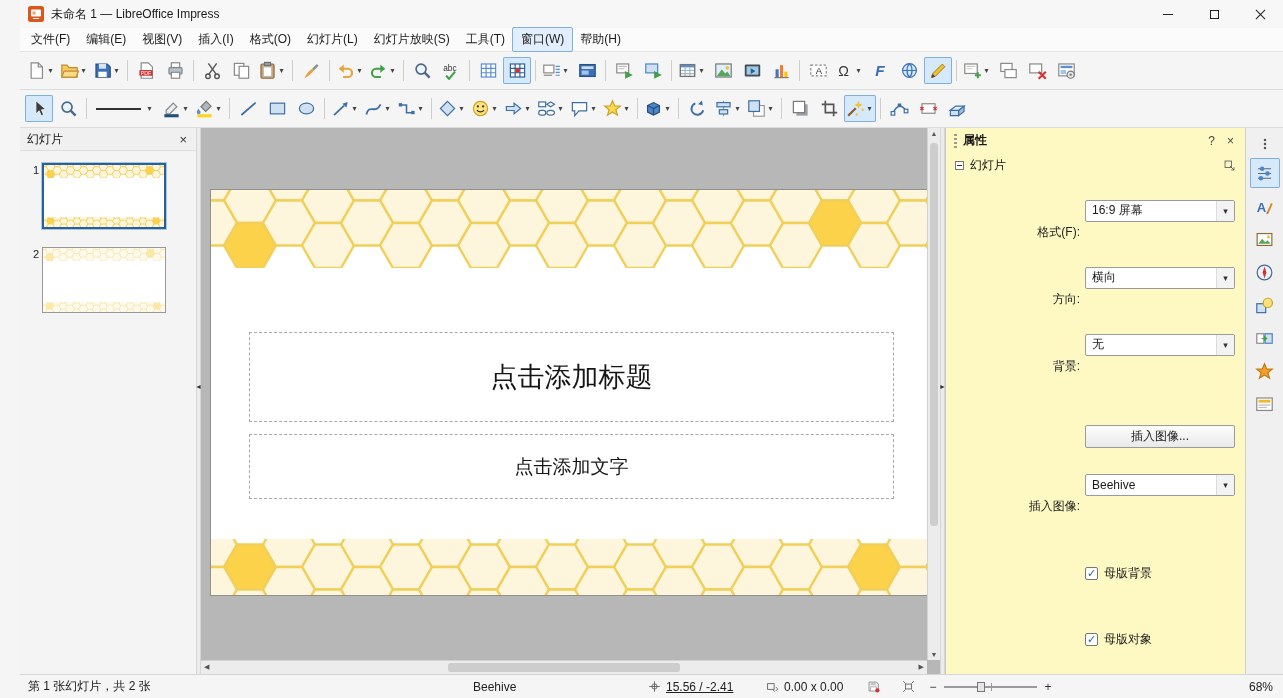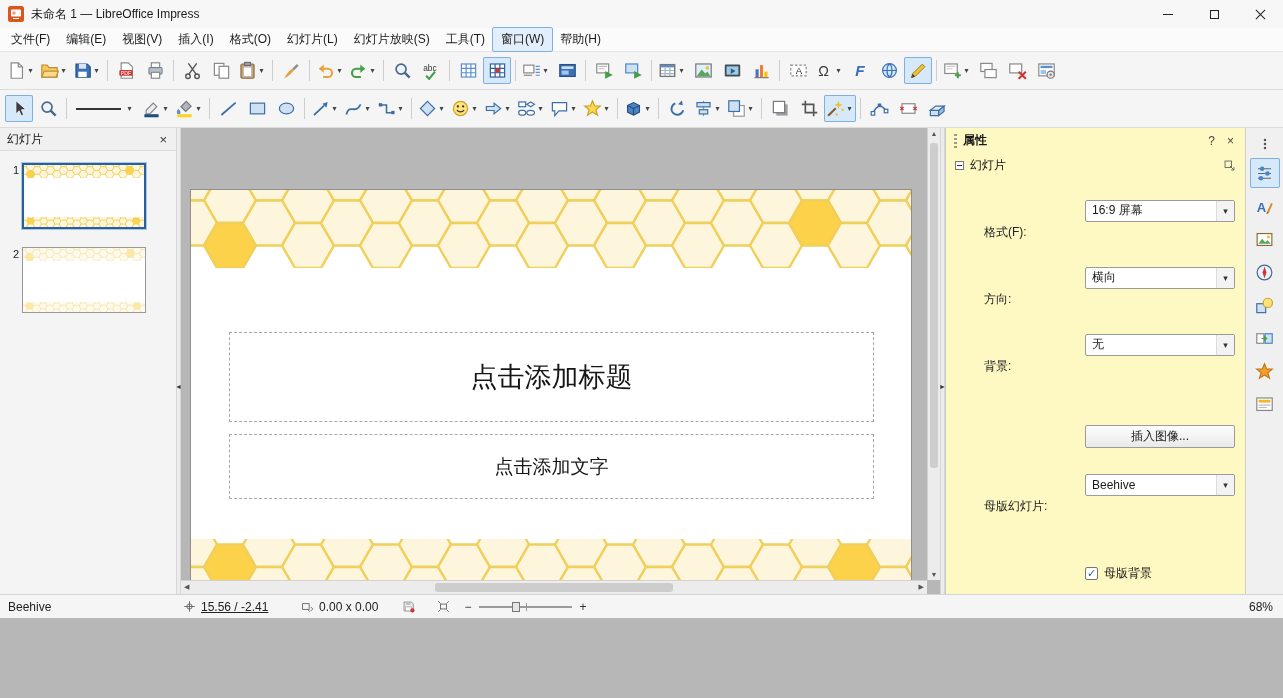--- a/index.html
+++ b/index.html
@@ -1,18 +1,18 @@
 <!DOCTYPE html>
 <html><head>
 <meta charset="utf-8">
 <style>
   * { box-sizing: border-box; margin: 0; padding: 0; }
   html, body { width: 1283px; height: 698px; overflow: hidden; }
   body { font-family: "Liberation Sans", "DejaVu Sans", sans-serif; font-size: 12px; color: #1a1a1a; cursor: default; -webkit-user-select: none; user-select: none; background: #b7b7b7; }
-  .window { display: flex; flex-direction: column; width: 1283px; height: 618px; background: #f5f5f5; }
+  .window { display: flex; flex-direction: column; width: 1283px; height: 698px; background: #f5f5f5; padding-left: 20px; }
 
   
   .titlebar { height: 28px; background: #f7f7f7; display: flex; align-items: center; padding-left: 8px; gap: 7px; flex: none; }
   .app-icon svg { width: 16px; height: 16px; display: block; }
   .win-title { font-size: 12px; }
   .win-btns { margin-left: auto; display: flex; height: 100%; }
   .win-btn { width: 46px; height: 100%; display: flex; align-items: center; justify-content: center; }
   .glyph-min { width: 10px; height: 1px; background: #222; display: block; }
   .glyph-max { width: 9px; height: 9px; border: 1px solid #222; display: block; }
   .glyph-close { position: relative; width: 11px; height: 11px; display: block; }
@@ -79,21 +79,21 @@
   .props-title { font-weight: bold; }
   .ph-btn { margin-left: auto; color: #444; padding: 0 3px; font-size: 12px; }
   .ph-btn + .ph-btn { margin-left: 0; }
   .section-header { height: 21px; display: flex; align-items: center; gap: 6px; padding: 0 9px; color: #111; flex: none; margin-top: 2px; }
   .expander { width: 9px; height: 9px; border: 1px solid #777; background: #fff; position: relative; flex: none; }
   .expander::after { content: ""; position: absolute; left: 1px; right: 1px; top: 3px; height: 1px; background: #333; }
   .more-btn { margin-left: auto; }
   .more-btn svg { width: 13px; height: 13px; display: block; }
 
   .form { display: grid; grid-template-columns: 96px 150px; gap: 6px 5px; justify-content: end; padding: 4px 10px 10px 0; align-items: center; }
-  .flabel { color: #222; white-space: nowrap; margin-top: 44px; }
+  .flabel { text-align: right; color: #222; white-space: nowrap; margin-top: 44px; }
   .col2 { grid-column: 2; margin-top: 44px; }
   .select { height: 22px; background: #fff; border: 1px solid #9b9b9b; border-radius: 2px; display: flex; align-items: center; padding-left: 6px; overflow: hidden; }
   .select .sel-arrow { margin-left: auto; width: 18px; height: 100%; display: flex; align-items: center; justify-content: center; font-size: 9px; color: #333; background: #f3f3f3; border-left: 1px solid #dcdcdc; }
   .btn { height: 23px; background: linear-gradient(#fdfdfd, #e9e9e9); border: 1px solid #9b9b9b; border-radius: 2px; display: flex; align-items: center; justify-content: center; }
   .checkrow { display: flex; align-items: center; gap: 6px; height: 16px; }
   .checkbox { width: 13px; height: 13px; background: #fff; border: 1px solid #777; border-radius: 2px; display: flex; align-items: center; justify-content: center; color: #2a6099; font-size: 11px; line-height: 1; flex: none; }
 
   .layout-grid { display: grid; grid-template-columns: repeat(3, 62px); gap: 10px 16px; padding: 8px 0 0 14px; }
   .lay { width: 62px; height: 50px; background: #fff; border: 1px solid #9a9a9a; position: relative; }
   .lay.selected { border: 2px solid #2a6099; box-shadow: 0 0 0 1px #a6c8e8; }
@@ -1165,21 +1165,21 @@
         <div class="select">
           <span>横向</span>
           <span class="sel-arrow">▾</span>
         </div>
         <span class="flabel">背景:</span>
         <div class="select">
           <span>无</span>
           <span class="sel-arrow">▾</span>
         </div>
         <div class="btn col2">插入图像...</div>
-        <span class="flabel">母版幻灯片:</span>
+        <span class="flabel">插入图像:</span>
         <div class="select">
           <span>Beehive</span>
           <span class="sel-arrow">▾</span>
         </div>
         <div class="checkrow col2">
           <span class="checkbox">✓</span>
           <span>母版背景</span>
         </div>
         <div class="checkrow col2">
           <span class="checkbox">✓</span>
@@ -1298,20 +1298,23 @@
         <div class="tab">
           <svg viewBox="0 0 16 16">
             <use href="#s-tmaster"></use>
           </svg>
         </div>
       </div>
 
   </div>
 
   <div class="statusbar">
+    <div class="sb-item sb1">
+        <span>第 1 张幻灯片，共 2 张</span>
+      </div>
     <div class="sb-item sb2">
         <span>Beehive</span>
       </div>
     <div class="sb-item sb3">
       <svg viewBox="0 0 16 16">
           <use href="#s-pos"></use>
         </svg>
       <span>15.56 / -2.41</span>
     </div>
     <div class="sb-item sb4">

